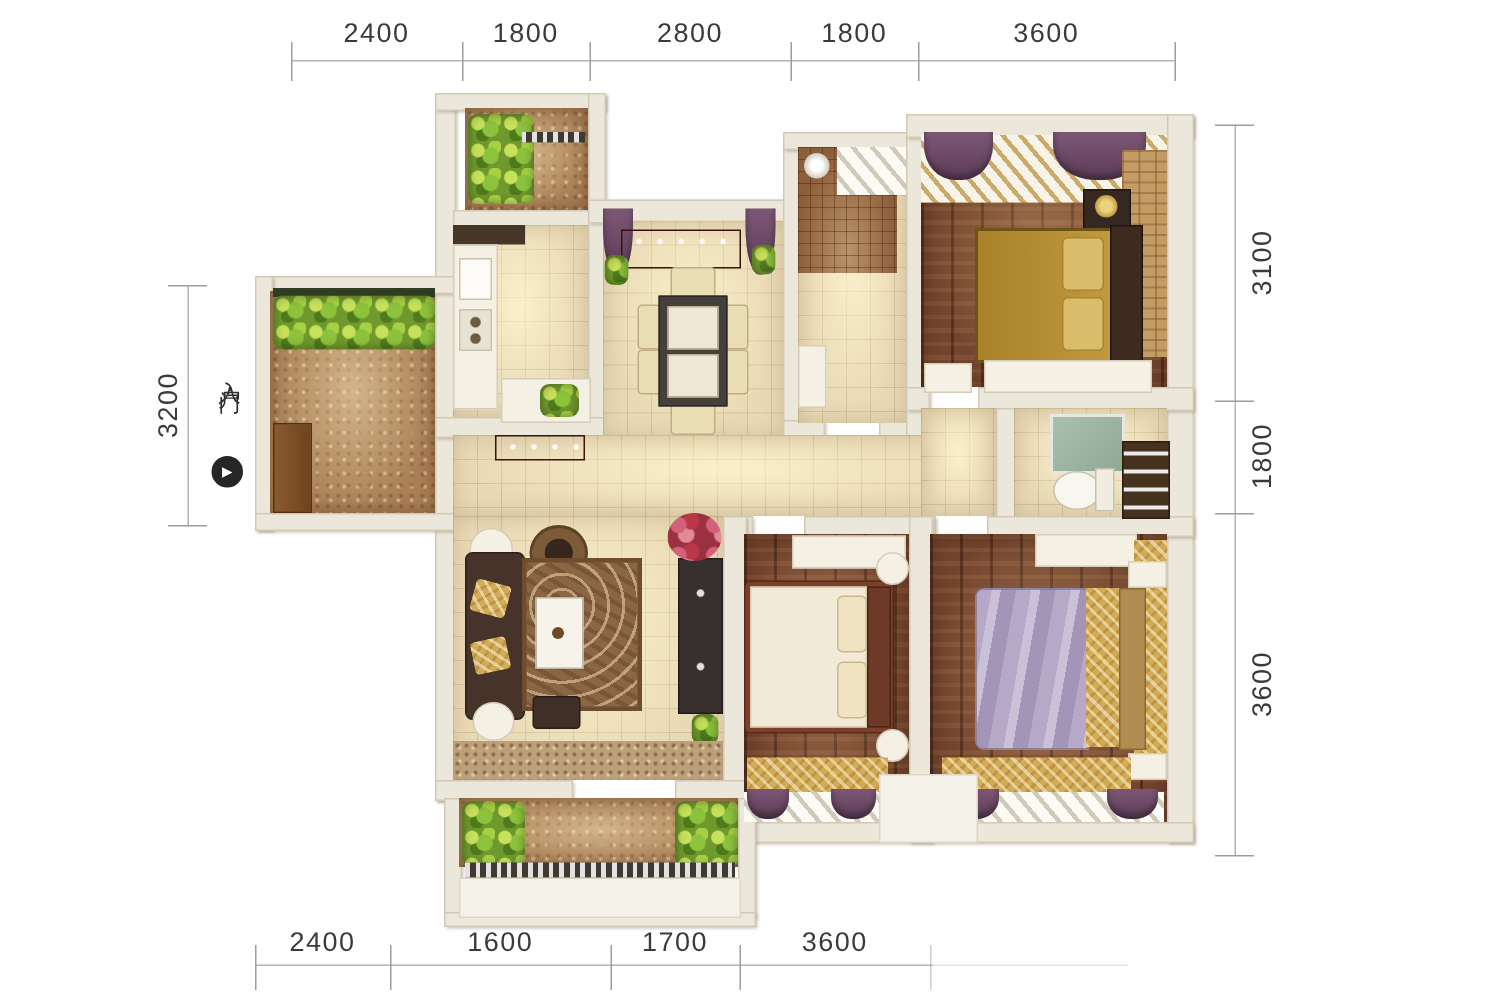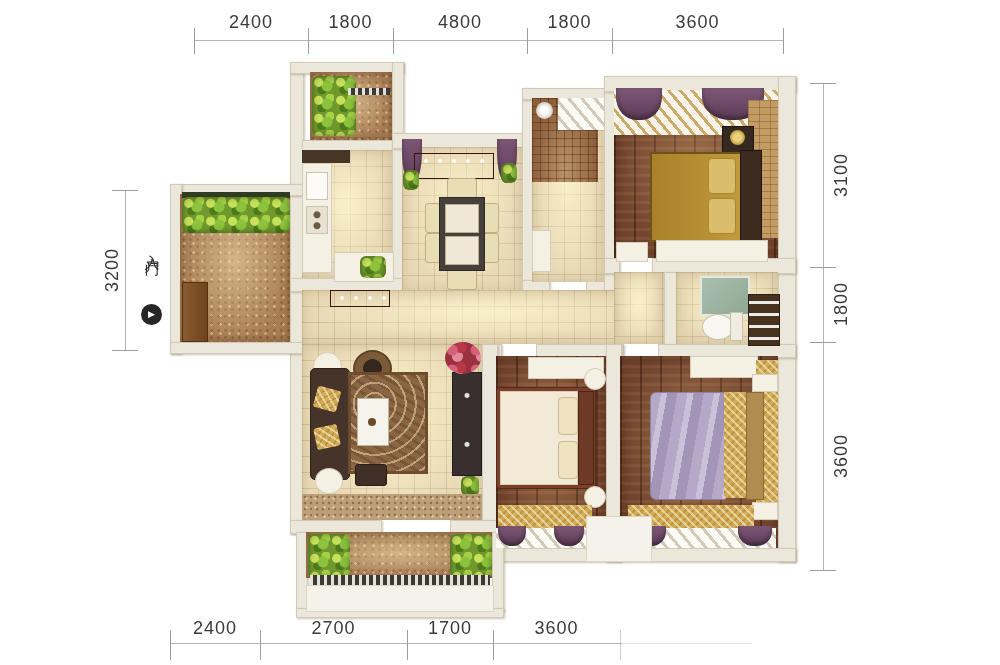--- a/index.html
+++ b/index.html
@@ -86,33 +86,33 @@
   .armchair{background:radial-gradient(circle,#35271d 0 38%,#7c5c38 40% 100%);border-radius:50%;
         border:2px solid #5e4226;}
 </style>
 </head>
 <body>
 
 <div id="canvas">
 
   <div class="abs dlab" style="left:194px;top:12px;width:114px;">2400</div>
   <div class="abs dlab" style="left:308px;top:12px;width:85px;">1800</div>
-  <div class="abs dlab" style="left:393px;top:12px;width:134px;">4800</div>
+  <div class="abs dlab" style="left:393px;top:12px;width:134px;">2800</div>
   <div class="abs dlab" style="left:527px;top:12px;width:85px;">1800</div>
   <div class="abs dlab" style="left:612px;top:12px;width:171px;">3600</div>
   <div class="abs dline" style="left:194px;top:40px;width:589px;height:1px;"></div>
   <div class="abs dtick" style="left:194px;top:28px;width:1px;height:26px;"></div>
   <div class="abs dtick" style="left:308px;top:28px;width:1px;height:26px;"></div>
   <div class="abs dtick" style="left:393px;top:28px;width:1px;height:26px;"></div>
   <div class="abs dtick" style="left:527px;top:28px;width:1px;height:26px;"></div>
   <div class="abs dtick" style="left:612px;top:28px;width:1px;height:26px;"></div>
   <div class="abs dtick" style="left:783px;top:28px;width:1px;height:26px;"></div>
 
   <div class="abs dlab" style="left:170px;top:618px;width:90px;">2400</div>
-  <div class="abs dlab" style="left:260px;top:618px;width:147px;">2700</div>
+  <div class="abs dlab" style="left:260px;top:618px;width:147px;">1600</div>
   <div class="abs dlab" style="left:407px;top:618px;width:86px;">1700</div>
   <div class="abs dlab" style="left:493px;top:618px;width:127px;">3600</div>
   <div class="abs dline" style="left:170px;top:643px;width:452px;height:1px;"></div>
   <div class="abs dline" style="left:622px;top:643px;width:130px;height:1px;opacity:.35;"></div>
   <div class="abs dtick" style="left:170px;top:630px;width:1px;height:30px;"></div>
   <div class="abs dtick" style="left:260px;top:630px;width:1px;height:30px;"></div>
   <div class="abs dtick" style="left:407px;top:630px;width:1px;height:30px;"></div>
   <div class="abs dtick" style="left:493px;top:630px;width:1px;height:30px;"></div>
   <div class="abs dtick" style="left:620px;top:630px;width:1px;height:30px;opacity:.5;"></div>
 

